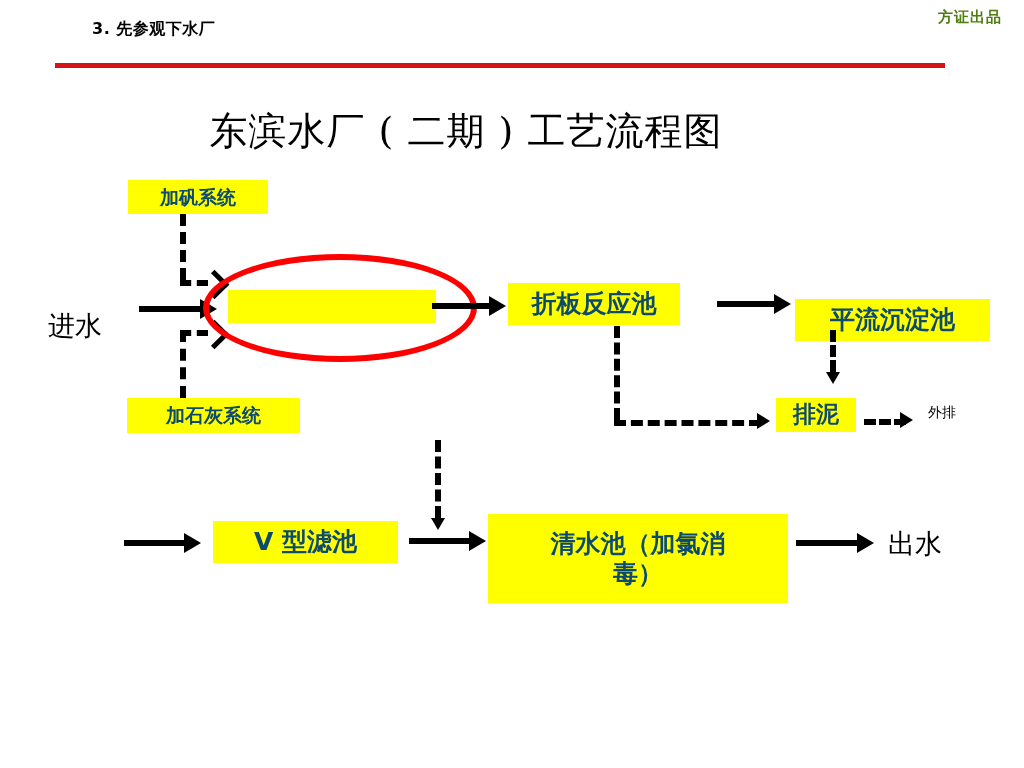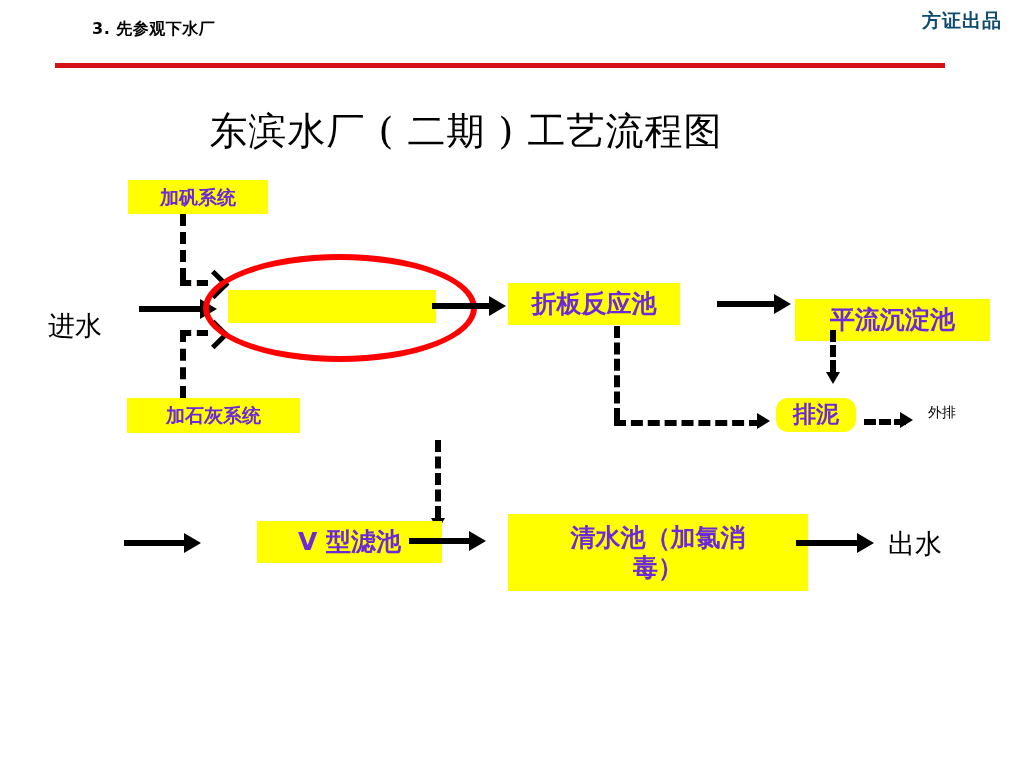--- a/index.html
+++ b/index.html
@@ -27,23 +27,23 @@
     font-size: 16px;
     font-weight: bold;
     color: #000000;
     letter-spacing: 0.5px;
     white-space: nowrap;
   }
   #brand-mark {
     right: 22px;
     top: 8px;
     font-family: Liberation Serif, serif;
-    font-size: 19px;
-    font-weight: bold;
-    color: #0c4a6e;
+    font-size: 15px;
+    font-weight: bold;
+    color: #4d7c0f;
     white-space: nowrap;
     letter-spacing: 1px;
   }
   #header-rule {
     left: 55px;
     top: 63px;
     width: 890px;
     height: 5px;
     background: #d41217;
   }
@@ -61,29 +61,29 @@
     white-space: nowrap;
   }
 
   
   .node {
     box-sizing: border-box;
     display: flex;
     align-items: center;
     justify-content: center;
     text-align: center;
-    color: #6d28d9;
+    color: #0c4a6e;
     font-family: "DejaVu Sans", sans-serif;
     font-weight: bold;
     line-height: 1.18;
   }
   .node.yellow { background: #ffff00; }
 
   .node.small  { font-size: 19px; }
-  .node.medium { font-size: 23px; border-radius: 12px; }
+  .node.medium { font-size: 23px; }
   .node.large  { font-size: 25px; }
 
   
   #node-mixer-shadow {
     background: #ffff00;
   }
   #node-mixer {
     background: #00ee00;
     border: 3px solid #c8c800;
     color: #101060;
@@ -210,26 +210,26 @@
 
   <div class="abs plain-label" style="left:928px; top:404px; font-size:14px;">外排</div>
 
 
   <div class="abs dash-v" style="left:435px; top:440px; height:78px;"></div>
   <div class="abs arrow-down slim" style="left:431px; top:518px;"></div>
 
   <div class="abs solid-h" style="left:124px; top:540px; width:64px;"></div>
   <div class="abs arrow-right" style="left:184px; top:533px;"></div>
 
-  <div class="abs node yellow large" style="left:213px; top:521px; width:185px; height:42px;margin-left:44px;">V 型滤池</div>
+  <div class="abs node yellow large" style="left:213px; top:521px; width:185px; height:42px;">V 型滤池</div>
 
   <div class="abs solid-h" style="left:409px; top:538px; width:65px;"></div>
   <div class="abs arrow-right" style="left:469px; top:531px;"></div>
 
-  <div class="abs node yellow large" style="left:488px; top:514px; width:300px; height:77px; flex-direction:column;margin-left:20px;">
+  <div class="abs node yellow large" style="left:488px; top:514px; width:300px; height:89px; flex-direction:column;">
     <span>清水池（加氯消</span>
     <span>毒）</span>
   </div>
 
   <div class="abs solid-h" style="left:796px; top:540px; width:66px;"></div>
   <div class="abs arrow-right" style="left:857px; top:533px;"></div>
 
   <div class="abs plain-label" style="left:888px; top:526px;">出水</div>
 
 </div>

